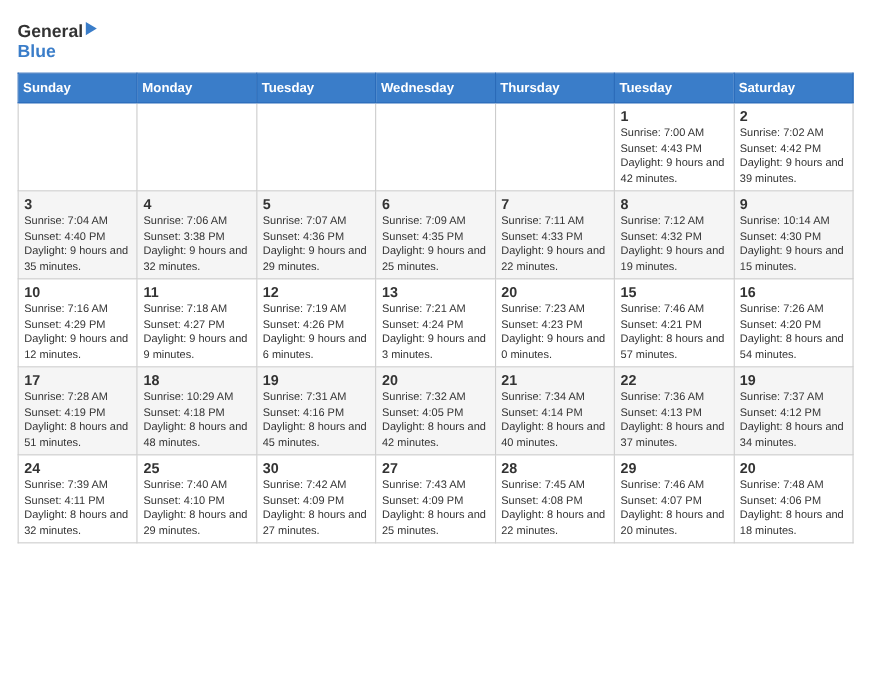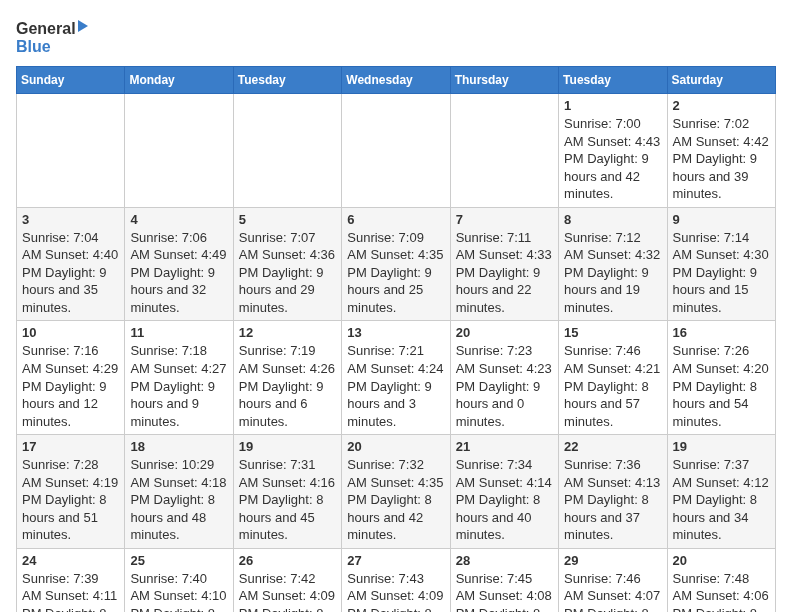--- a/index.html
+++ b/index.html
@@ -59,21 +59,21 @@
     tr:nth-child(even) td {
       background: #f5f5f5;
     }
     .day-num {
       font-size: 13px;
       font-weight: bold;
       display: block;
       margin-bottom: 2px;
     }
     .day-info {
-      font-size: 13px;
+      font-size: 10px;
       line-height: 1.35;
       color: #333;
     }
     td.empty {
       background: #fff;
     }
   </style>
 </head>
 <body>
 
@@ -129,21 +129,21 @@
         <td>
           <span class="day-num">3</span>
           <div class="day-info">Sunrise: 7:04 AM
 Sunset: 4:40 PM
 Daylight: 9 hours
 and 35 minutes.</div>
         </td>
         <td>
           <span class="day-num">4</span>
           <div class="day-info">Sunrise: 7:06 AM
-Sunset: 4:49 PM
+Sunset: 3:38 PM
 Daylight: 9 hours
 and 32 minutes.</div>
         </td>
         <td>
           <span class="day-num">5</span>
           <div class="day-info">Sunrise: 7:07 AM
 Sunset: 4:36 PM
 Daylight: 9 hours
 and 29 minutes.</div>
         </td>
@@ -163,21 +163,21 @@
         </td>
         <td>
           <span class="day-num">8</span>
           <div class="day-info">Sunrise: 7:12 AM
 Sunset: 4:32 PM
 Daylight: 9 hours
 and 19 minutes.</div>
         </td>
         <td>
           <span class="day-num">9</span>
-          <div class="day-info">Sunrise: 7:14 AM
+          <div class="day-info">Sunrise: 10:14 AM
 Sunset: 4:30 PM
 Daylight: 9 hours
 and 15 minutes.</div>
         </td>
       </tr>
       <tr>
         <td>
           <span class="day-num">10</span>
           <div class="day-info">Sunrise: 7:16 AM
 Sunset: 4:29 PM
@@ -245,21 +245,21 @@
         <td>
           <span class="day-num">19</span>
           <div class="day-info">Sunrise: 7:31 AM
 Sunset: 4:16 PM
 Daylight: 8 hours
 and 45 minutes.</div>
         </td>
         <td>
           <span class="day-num">20</span>
           <div class="day-info">Sunrise: 7:32 AM
-Sunset: 4:35 PM
+Sunset: 4:05 PM
 Daylight: 8 hours
 and 42 minutes.</div>
         </td>
         <td>
           <span class="day-num">21</span>
           <div class="day-info">Sunrise: 7:34 AM
 Sunset: 4:14 PM
 Daylight: 8 hours
 and 40 minutes.</div>
         </td>
@@ -287,21 +287,21 @@
 and 32 minutes.</div>
         </td>
         <td>
           <span class="day-num">25</span>
           <div class="day-info">Sunrise: 7:40 AM
 Sunset: 4:10 PM
 Daylight: 8 hours
 and 29 minutes.</div>
         </td>
         <td>
-          <span class="day-num">26</span>
+          <span class="day-num">30</span>
           <div class="day-info">Sunrise: 7:42 AM
 Sunset: 4:09 PM
 Daylight: 8 hours
 and 27 minutes.</div>
         </td>
         <td>
           <span class="day-num">27</span>
           <div class="day-info">Sunrise: 7:43 AM
 Sunset: 4:09 PM
 Daylight: 8 hours

